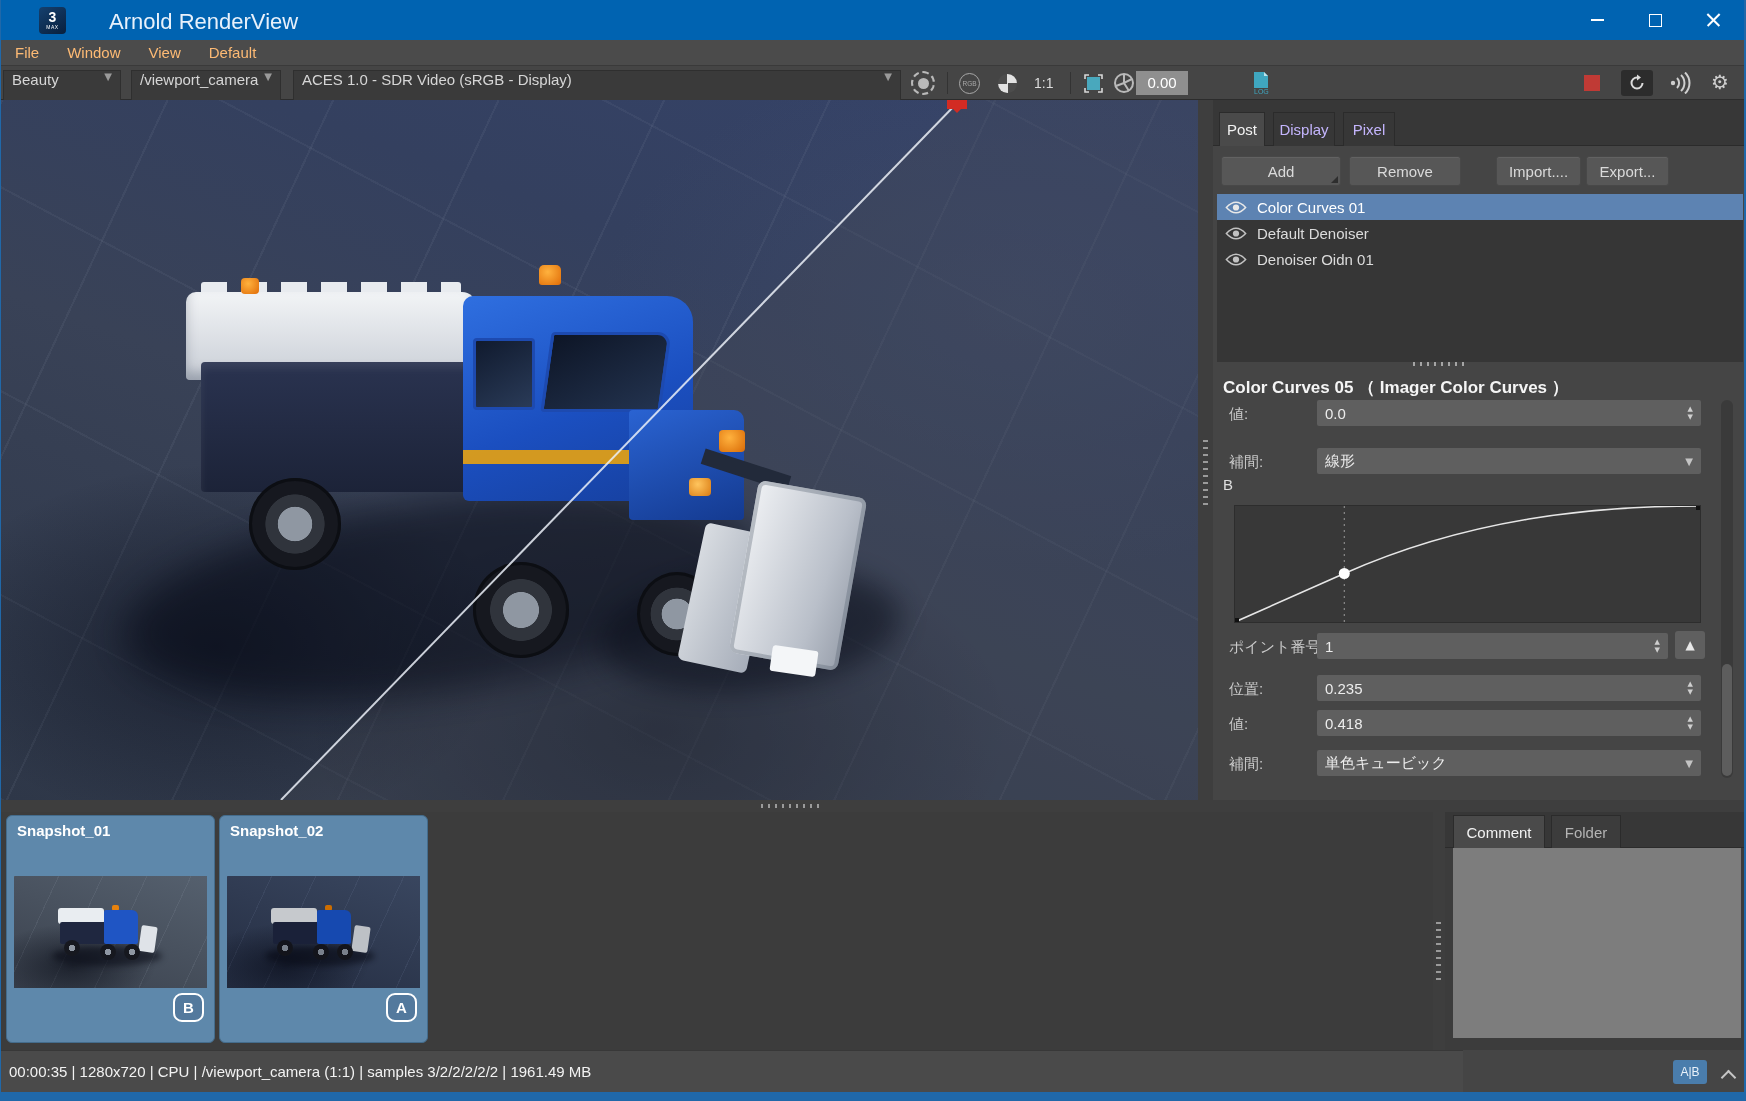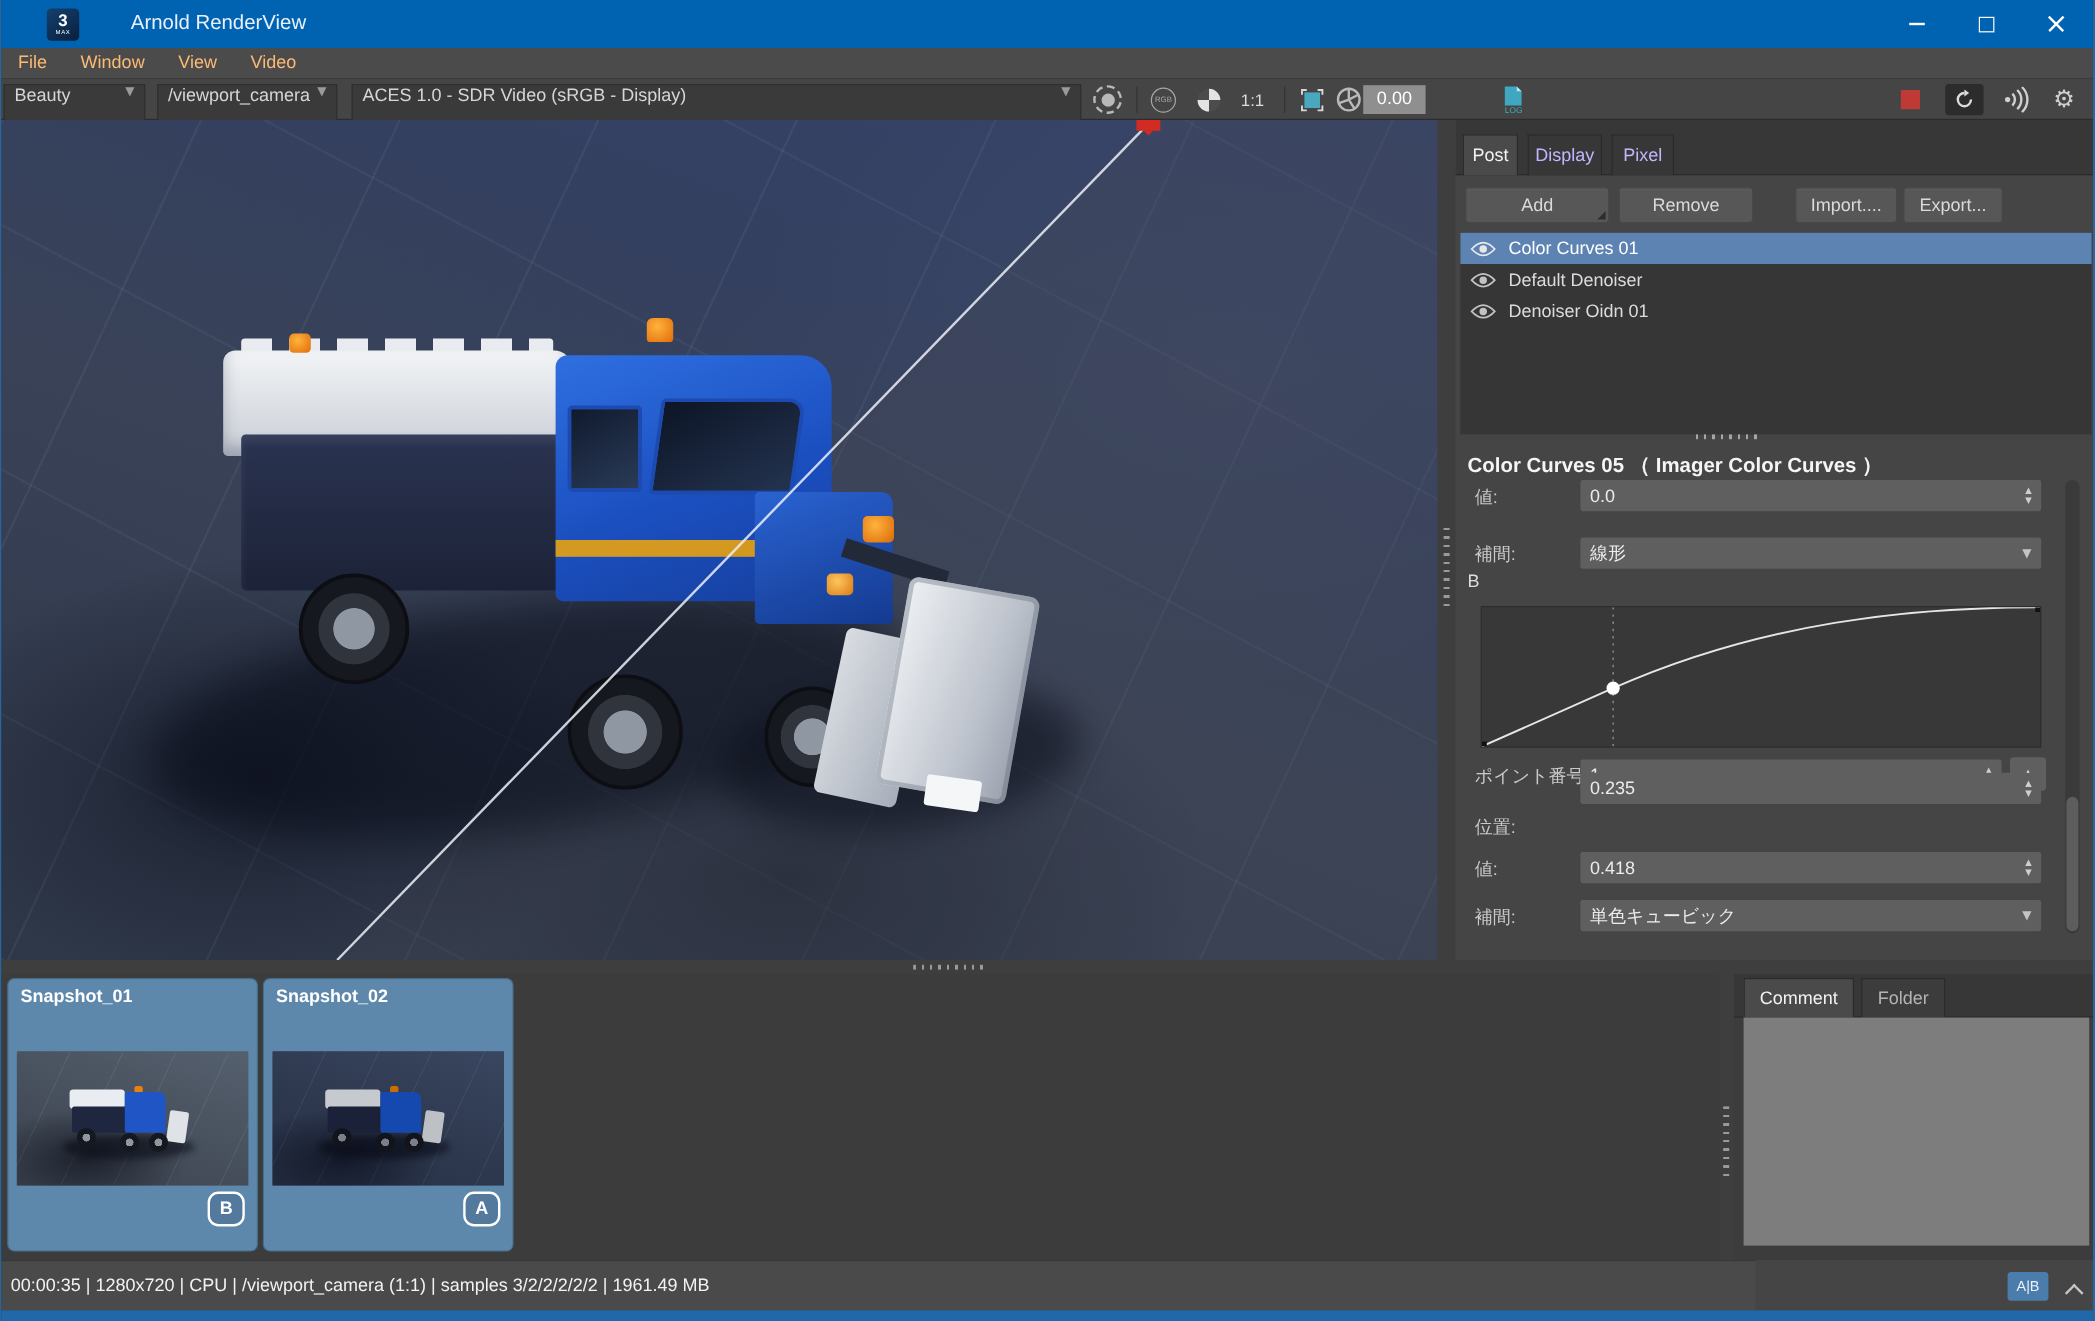--- a/index.html
+++ b/index.html
@@ -8,21 +8,21 @@
             border-right:2px solid #2068a9; border-left:1px solid #2068a9; }
 
   
   .titlebar { position:absolute; left:0; top:0; width:100%; height:40px; background:#0063b1;
               display:flex; align-items:center; }
   .app-icon { position:absolute; left:38px; top:7px; width:27px; height:27px; border-radius:4px;
               background:linear-gradient(145deg,#15406e,#081f3d); display:flex; flex-direction:column;
               align-items:center; justify-content:center; color:#fff; }
   .app-icon .n3 { font-size:14px; font-weight:bold; line-height:13px; }
   .app-icon .max { font-size:5px; letter-spacing:.5px; }
-  .title-text { position:absolute; left:108px; top:9px; color:#e8f1fb; font-size:17px; }
+  .title-text { position:absolute; left:108px; top:9px; color:#e8f1fb; font-size:22px; }
   .win-btns { position:absolute; right:2px; top:0; height:40px; display:flex; }
   .win-btn { width:58px; height:40px; display:flex; align-items:center; justify-content:center; cursor:default; }
   .ic-min { width:13px; height:2px; background:#fff; }
   .ic-max { width:13px; height:13px; border:1.5px solid #fff; }
   .ic-close { position:relative; width:15px; height:15px; }
   .ic-close:before,.ic-close:after { content:""; position:absolute; left:-1px; top:6.5px; width:17px; height:1.6px; background:#fff; }
   .ic-close:before{ transform:rotate(45deg);} .ic-close:after{ transform:rotate(-45deg);}
 
   
   .menubar { position:absolute; left:0; top:40px; width:100%; height:26px; background:#4b4b4b;
@@ -152,21 +152,21 @@
   .tri-btn { position:absolute; left:462px; top:531px; width:30px; height:28px; background:#5f5f5f; border-radius:3px;
              display:flex; align-items:center; justify-content:center; color:#e8e8e8; font-size:12px;
              font-family:"DejaVu Sans",sans-serif; }
   .pscroll { position:absolute; left:508px; top:300px; width:12px; height:378px; background:#3a3a3a; border-radius:6px; }
   .pscroll .thumb { position:absolute; left:1px; top:264px; width:10px; height:112px; background:#5d5d5d; border-radius:5px; }
 
   
   .row-value .prop-label{top:305px;} .row-value .prop-field{top:300px;}
   .row-interp .prop-label{top:353px;} .row-interp .prop-field{top:348px;}
   .row-pnum .prop-label{top:538px;} .row-pnum .prop-field{top:533px; width:351px;}
-  .row-pos .prop-label{top:580px;} .row-pos .prop-field{top:544px;}
+  .row-pos .prop-label{top:580px;} .row-pos .prop-field{top:575px;}
   .row-pval .prop-label{top:615px;} .row-pval .prop-field{top:610px;}
   .row-pint .prop-label{top:655px;} .row-pint .prop-field{top:650px;}
 
   
   #snapshots { position:absolute; left:0; top:812px; width:1432px; height:238px; background:#3c3c3c; }
   .snap-card { position:absolute; top:3px; width:209px; height:228px; background:#5e88ab; border-radius:6px;
                border:1px solid #446c8c; }
   .snap-title { position:absolute; left:10px; top:6px; color:#fff; font-size:15px; font-weight:bold; }
   .snap-thumb { position:absolute; left:7px; top:60px; width:193px; height:112px; overflow:hidden; }
   .snap-badge { position:absolute; right:10px; bottom:20px; width:31px; height:29px; border:2px solid #fff;
@@ -230,21 +230,21 @@
       <div class="win-btn">
           <span class="ic-close"></span>
         </div>
     </div>
   </div>
 
   <div class="menubar">
     <div class="menu-item">File</div>
     <div class="menu-item">Window</div>
     <div class="menu-item">View</div>
-    <div class="menu-item">Video</div>
+    <div class="menu-item">Default</div>
   </div>
 
   <div class="toolbar">
     <div class="combo" style="left:2px; width:118px;">
       <span>Beauty</span>
       <span class="arrow">▼</span>
     </div>
     <div class="combo" style="left:130px; width:150px;">
       <span>/viewport_camera</span>
       <span class="arrow">▼</span>

